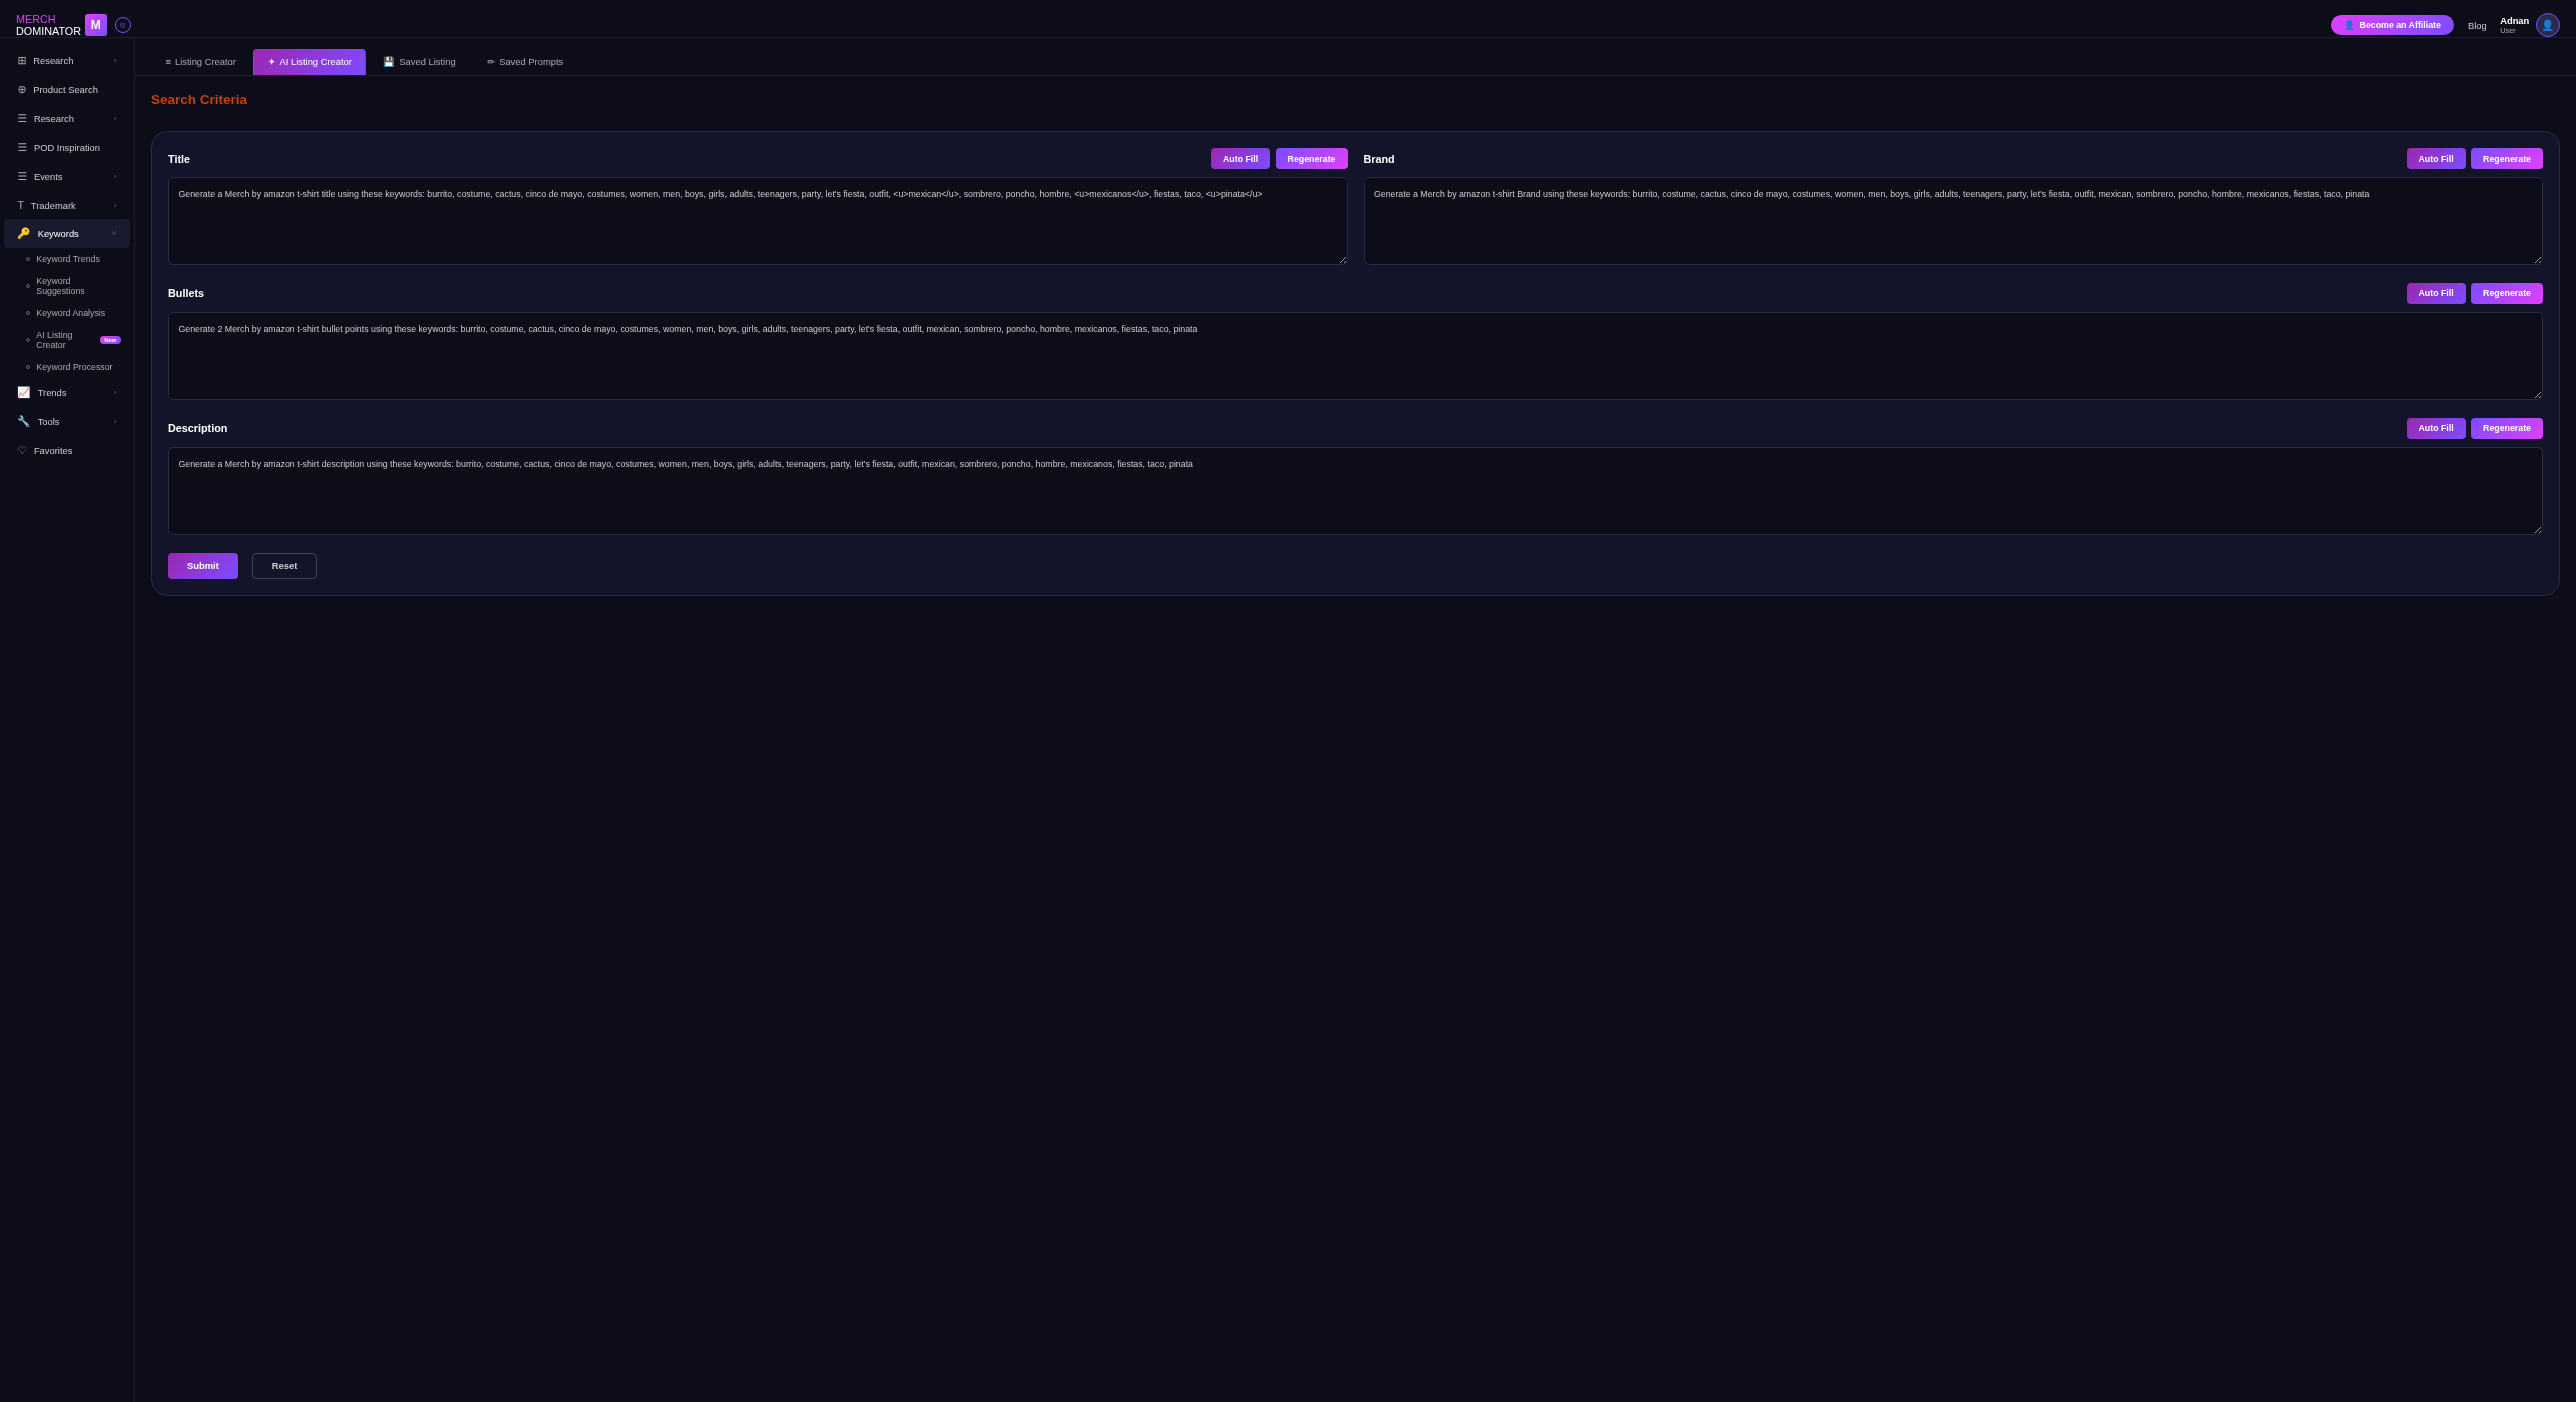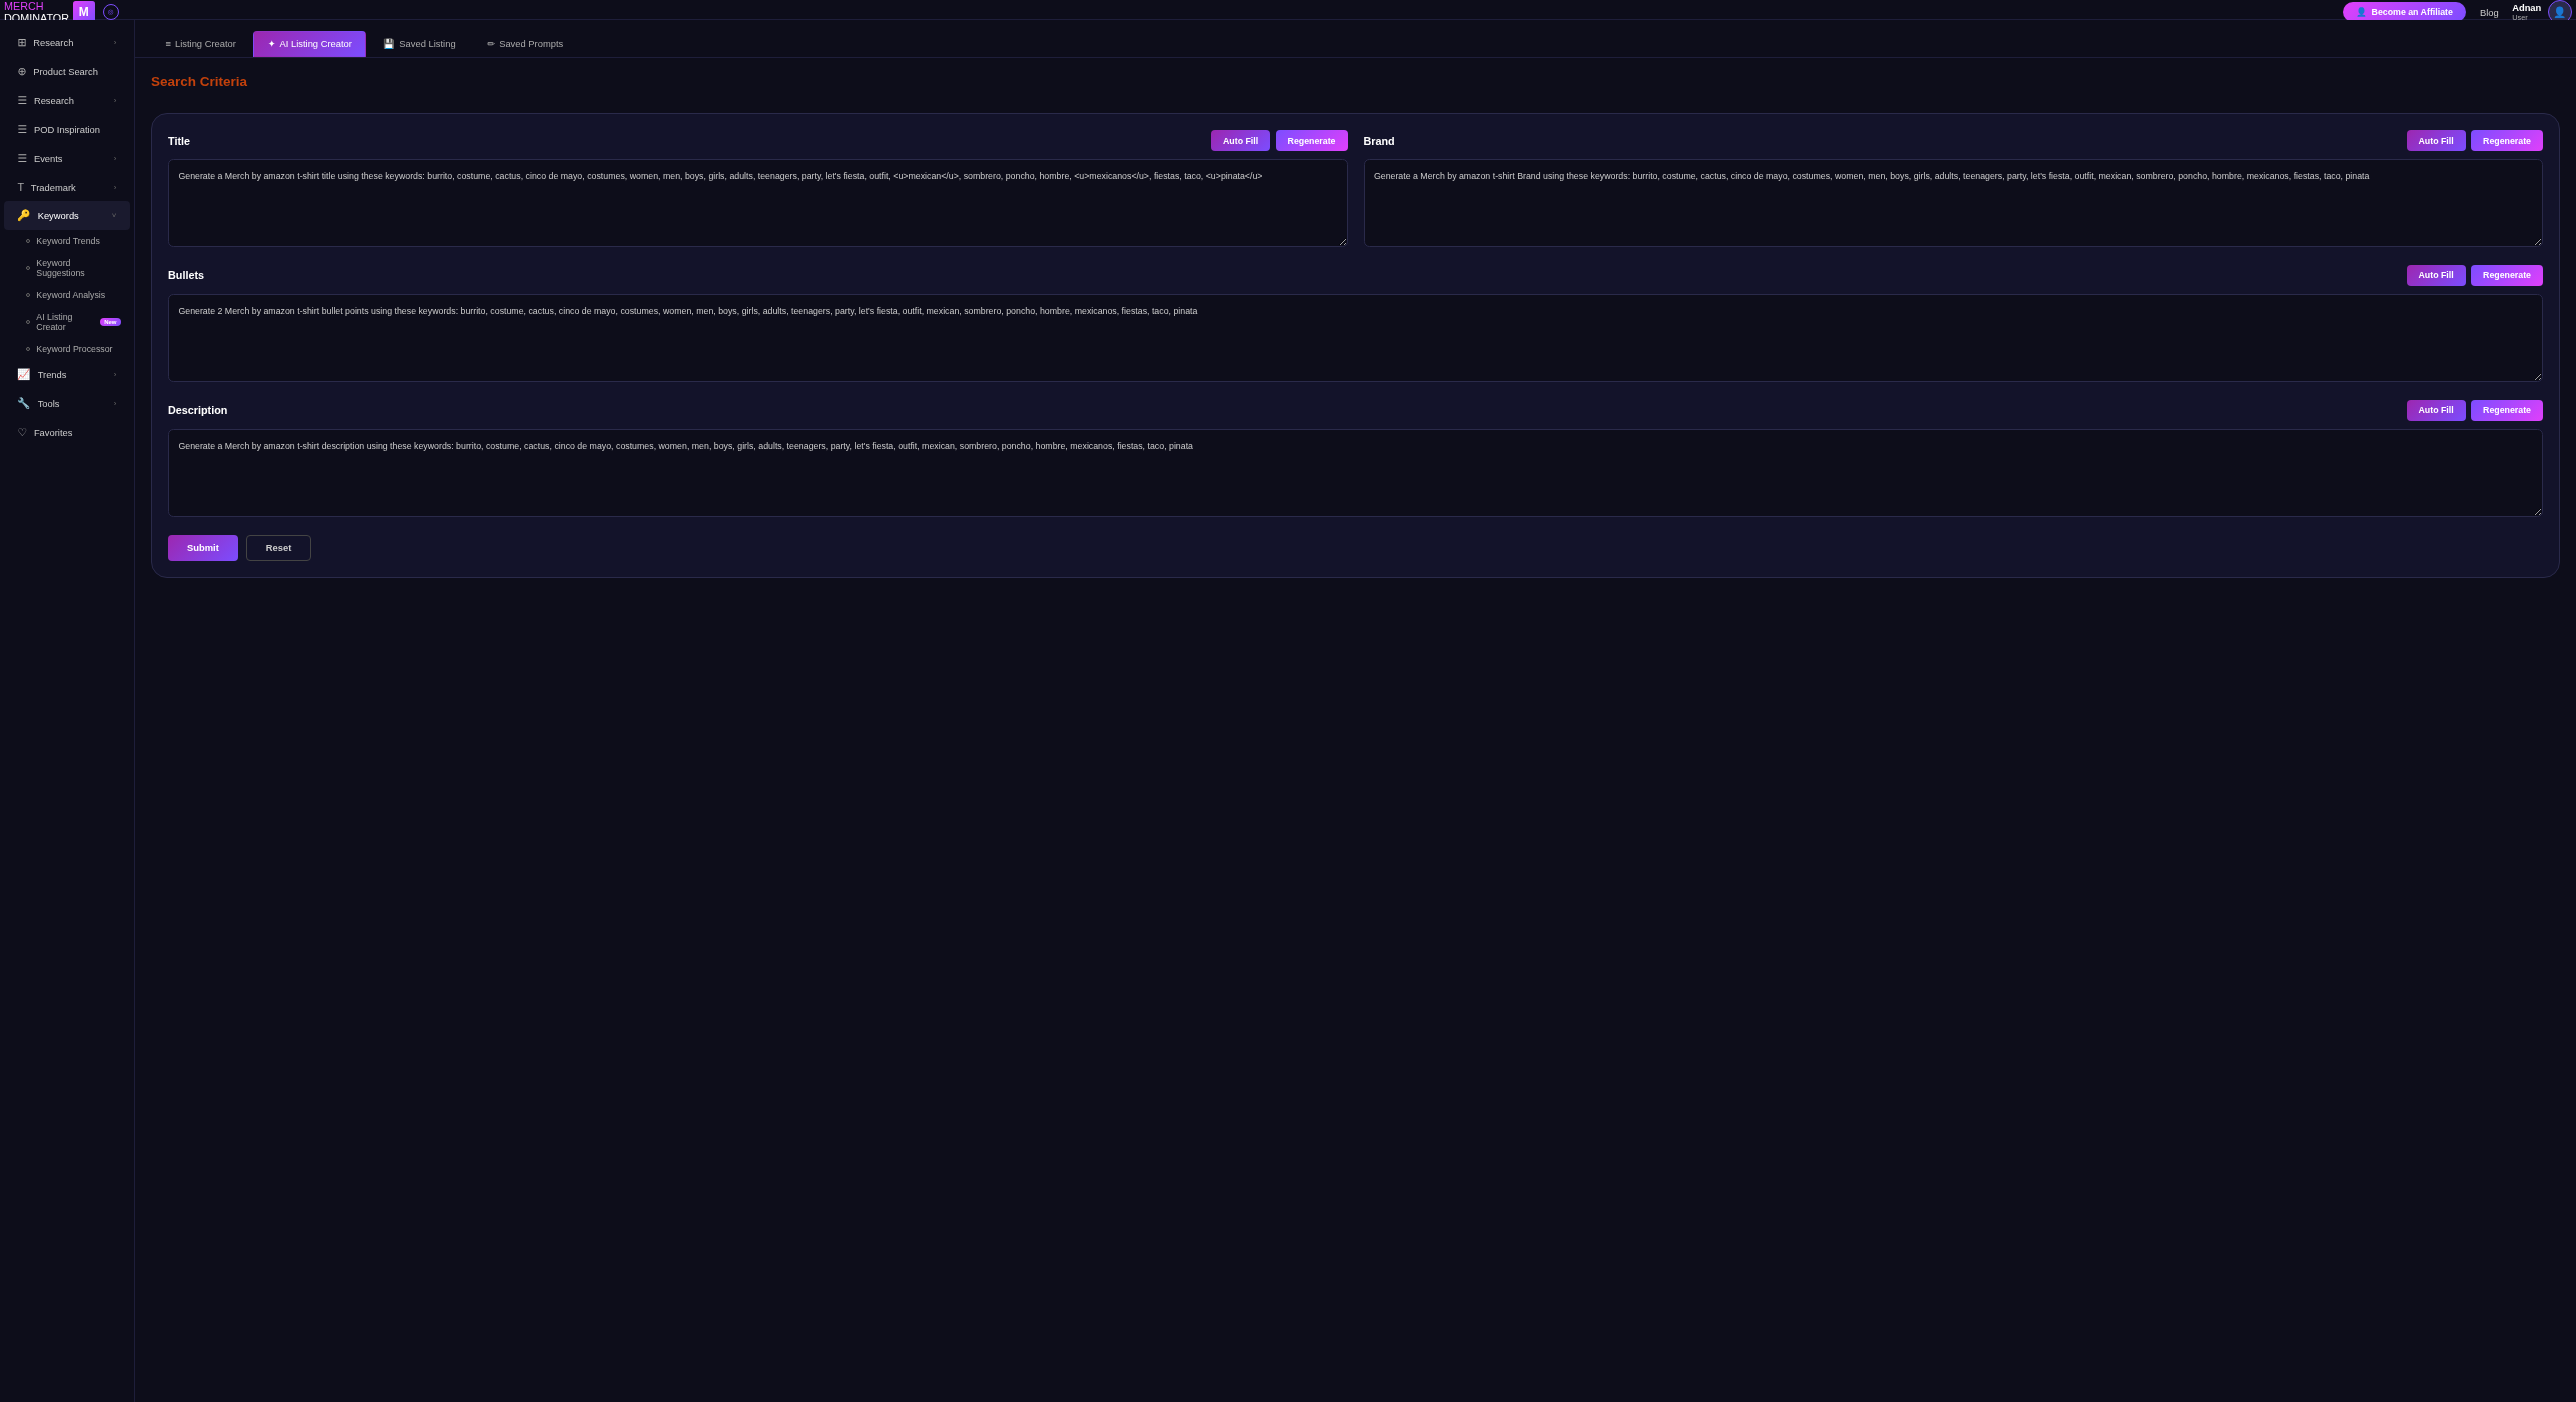--- a/index.html
+++ b/index.html
@@ -10,24 +10,24 @@
       min-height: 100vh;
       display: flex;
       flex-direction: column;
     }
 
     
     .header {
       background: #0d0d1a;
       border-bottom: 0.7px solid #1e1e3a;
       display: flex;
-      align-items: flex-start;
+      align-items: flex-end;
       justify-content: space-between;
-      padding: 0 4px;
-      height: 20px;
+      padding: 0 16px;
+      height: 38px;
       flex-shrink: 0;
     }
     .logo {
       display: flex;
       align-items: center;
       gap: 2.7px;
     }
     .logo-merch { color: #e040fb; }
     .logo-dominator { color: #fff; }
     .logo-m-box {
@@ -271,21 +271,21 @@
     }
 
     
     .single-section {
       margin-bottom: 16px;
     }
 
     
     .submit-row {
       display: flex;
-      gap: 8px;
+      gap: 14px;
       margin-top: 5.4px;
     }
     .btn-submit {
       background: linear-gradient(135deg, #9c27b0, #7c4dff);
       color: #fff;
       border: none;
       padding: 6.7px 19px;
       border-radius: 4px;
       font-size: 9.4px;
       font-weight: 600;

